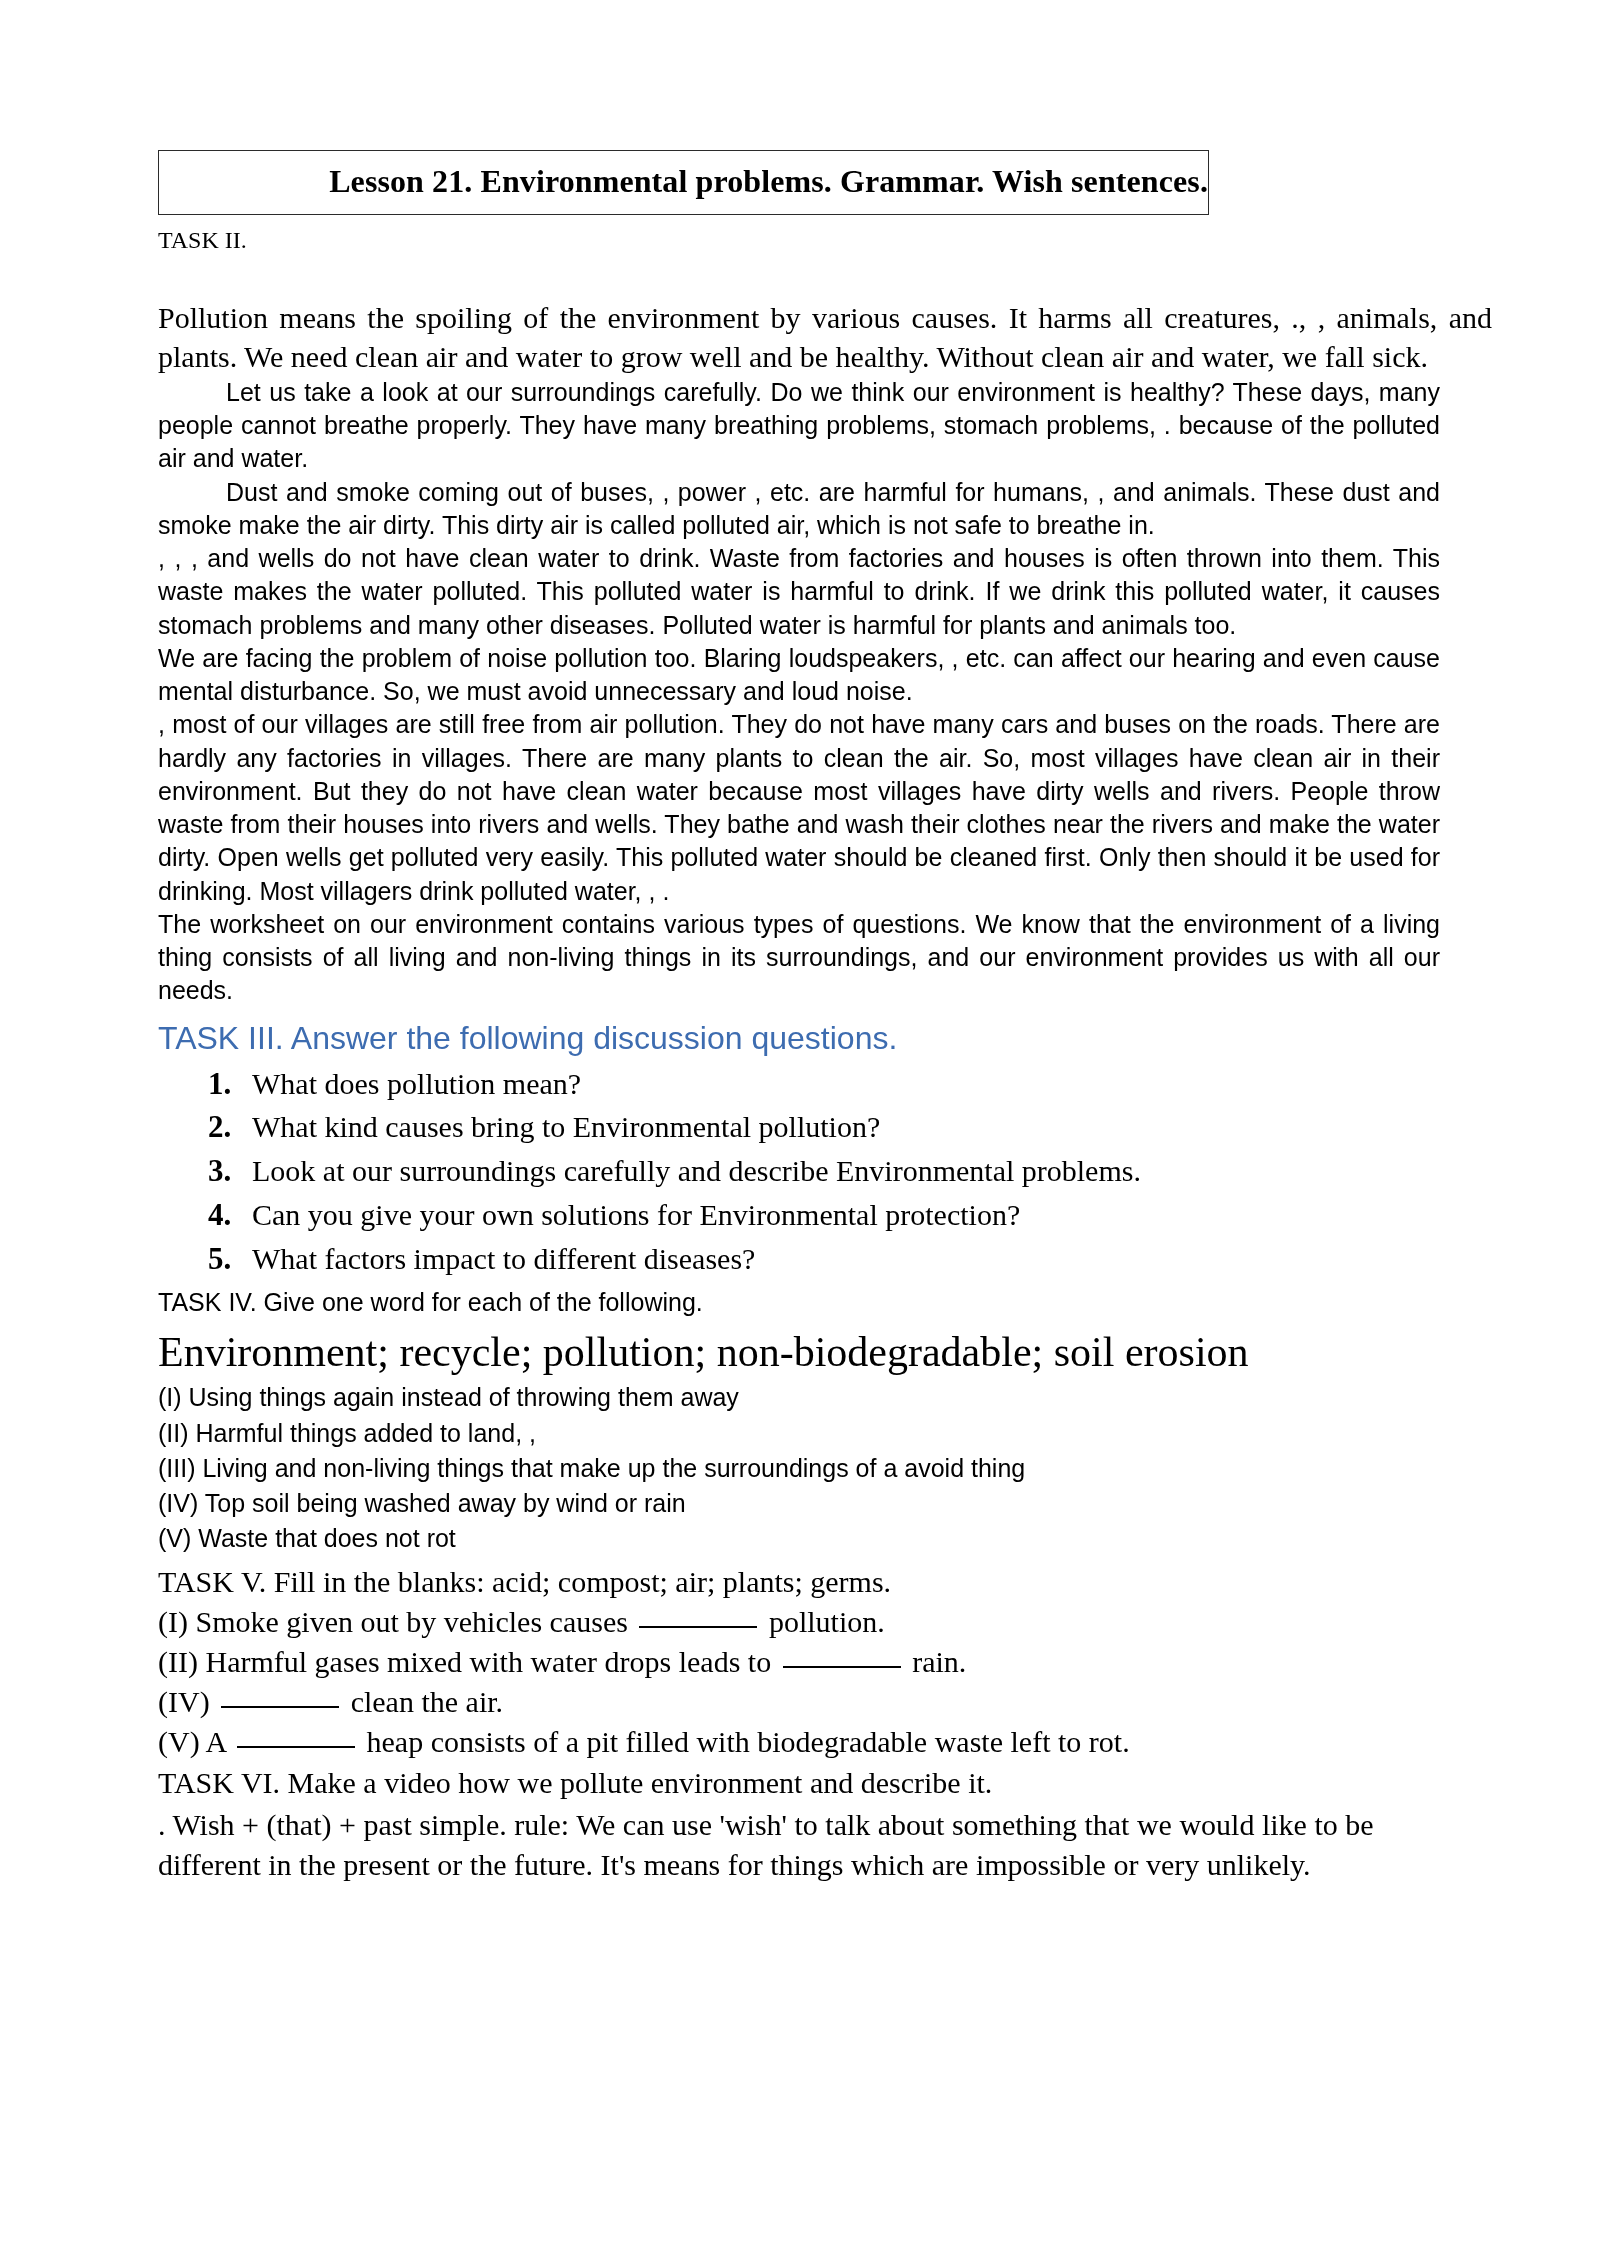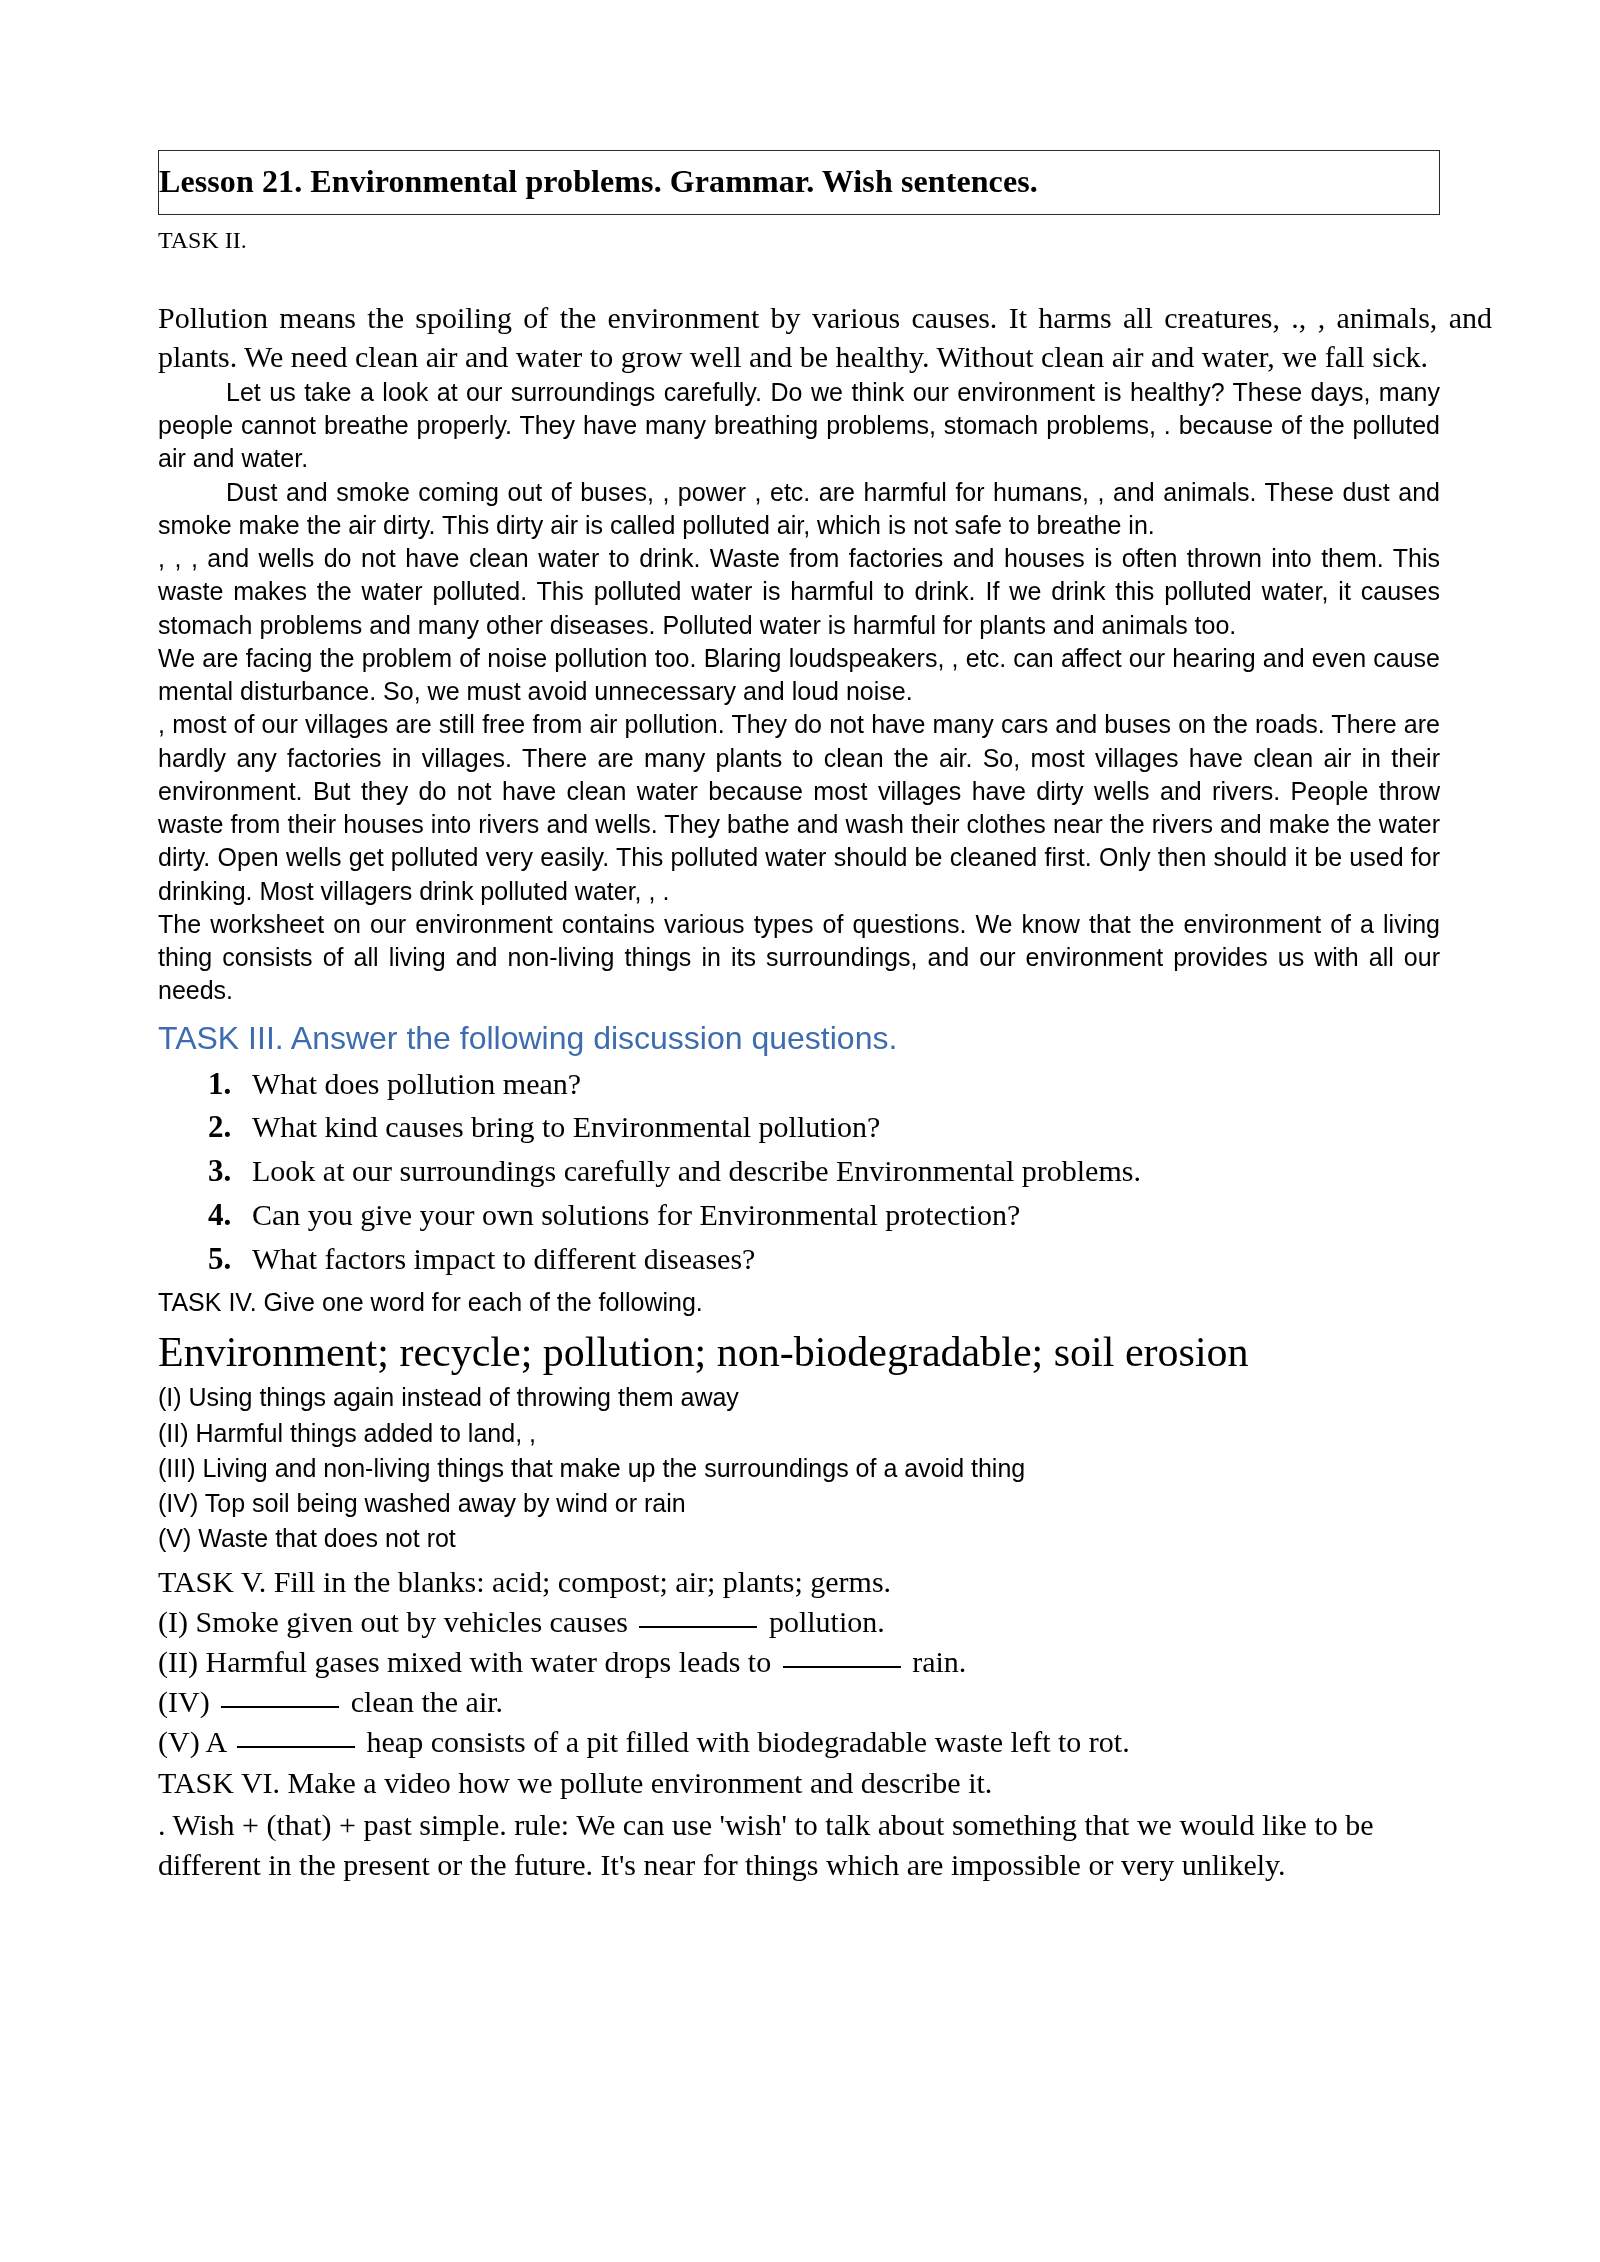--- a/index.html
+++ b/index.html
@@ -20,23 +20,23 @@
     left: 222px;
     top: 150px;
     width: 1270px;
   }
 
   
   .title-box {
     border: 1.5px solid #2b2b2b;
     padding: 12px 0 14px 0;
     margin-left: -64px;
-    width: 1282px;
+    width: 1051px;
     box-sizing: border-box;
-    text-align: left;
+    text-align: right;
   }
   .title-text {
     font-family: "Liberation Serif", "DejaVu Serif", serif;
     font-weight: bold;
     font-size: 32px;
     line-height: 1.15;
     color: #000000;
     letter-spacing: 0.1px;
   }
 
@@ -240,16 +240,16 @@
 
       <div>
         <span>(V) A</span>
         <span class="blank"></span>
         <span>heap consists of a pit filled with biodegradable waste left to rot.</span>
       </div>
 
       <div>TASK VI. Make a video how we pollute environment and describe it.</div>
     </div>
 
-    <div class="wish-para">. Wish + (that) + past simple. rule: We can use 'wish' to talk about something that we would like to be different in the present or the future. It's near for things which are impossible or very unlikely.</div>
+    <div class="wish-para">. Wish + (that) + past simple. rule: We can use 'wish' to talk about something that we would like to be different in the present or the future. It's means for things which are impossible or very unlikely.</div>
 
   </div>
 </div>
 
 </body></html>

